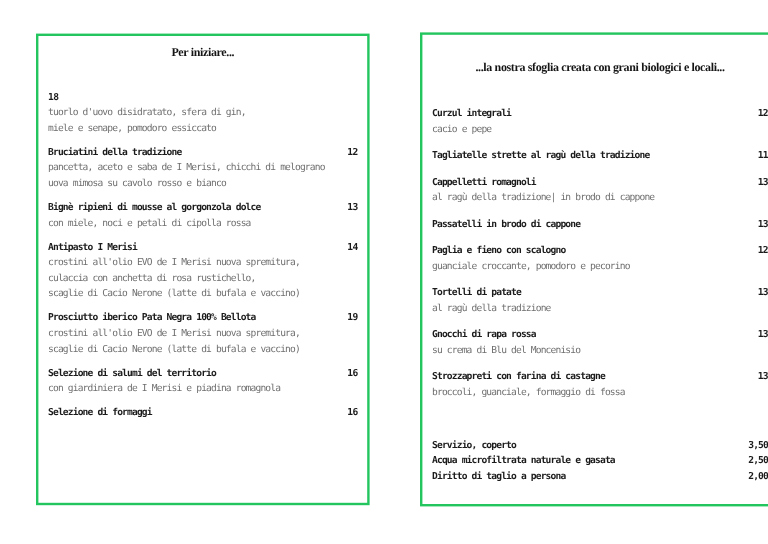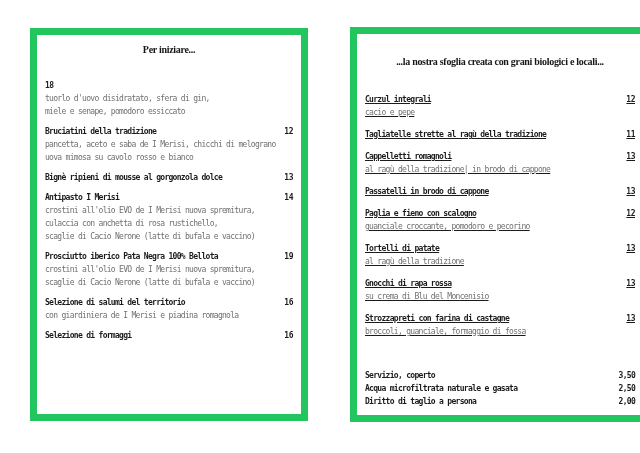--- a/index.html
+++ b/index.html
@@ -2,40 +2,40 @@
 <html><head>
 <meta charset="utf-8">
 <style>
   * { margin:0; padding:0; box-sizing:border-box; }
   html,body { width:640px; height:453px; background:#ffffff; overflow:hidden; }
   body { font-family:"DejaVu Sans Mono", monospace; color:#1b1b1b; position:relative; }
 
   .panel {
     position:absolute;
     background:#ffffff;
-    border:7px solid #22c55e;
+    border:2px solid #22c55e;
     padding:0 8px;
   }
   #left-panel  { left:30px;  top:28px; width:278px; height:393px; }
   #right-panel { left:350px; top:27px; width:300px; height:395px; }
 
   .panel-header {
     font-family:"Liberation Serif", serif;
     font-weight:bold;
     font-size:10px;
     letter-spacing:-0.3px;
     text-align:center;
     color:#161616;
     line-height:13px;
   }
   #left-panel  .panel-header { margin-top:8px; }
   #right-panel .panel-header { margin-top:21px; }
 
   #left-panel  .items { margin-top:23px; }
-  #right-panel .items { margin-top:25px;text-decoration:underline; }
+  #right-panel .items { margin-top:25px; }
 
   .item { margin-bottom:7px; }
   #right-panel .item { margin-bottom:9px; }
 
   .item-row {
     display:flex;
     justify-content:space-between;
     align-items:baseline;
     line-height:13px;
   }
@@ -97,20 +97,21 @@
       </div>
       <div class="desc-line">pancetta, aceto e saba de I Merisi, chicchi di melograno</div>
       <div class="desc-line">uova mimosa su cavolo rosso e bianco</div>
     </div>
 
     <div class="item">
       <div class="item-row">
         <span class="item-name">Bignè ripieni di mousse al gorgonzola dolce</span>
         <span class="item-price">13</span>
       </div>
+      <div class="desc-line">con miele, noci e petali di cipolla rossa</div>
     </div>
 
     <div class="item">
       <div class="item-row">
         <span class="item-name">Antipasto I Merisi</span>
         <span class="item-price">14</span>
       </div>
       <div class="desc-line">crostini all'olio EVO de I Merisi nuova spremitura,</div>
       <div class="desc-line">culaccia con anchetta di rosa rustichello,</div>
       <div class="desc-line">scaglie di Cacio Nerone (latte di bufala e vaccino)</div>

